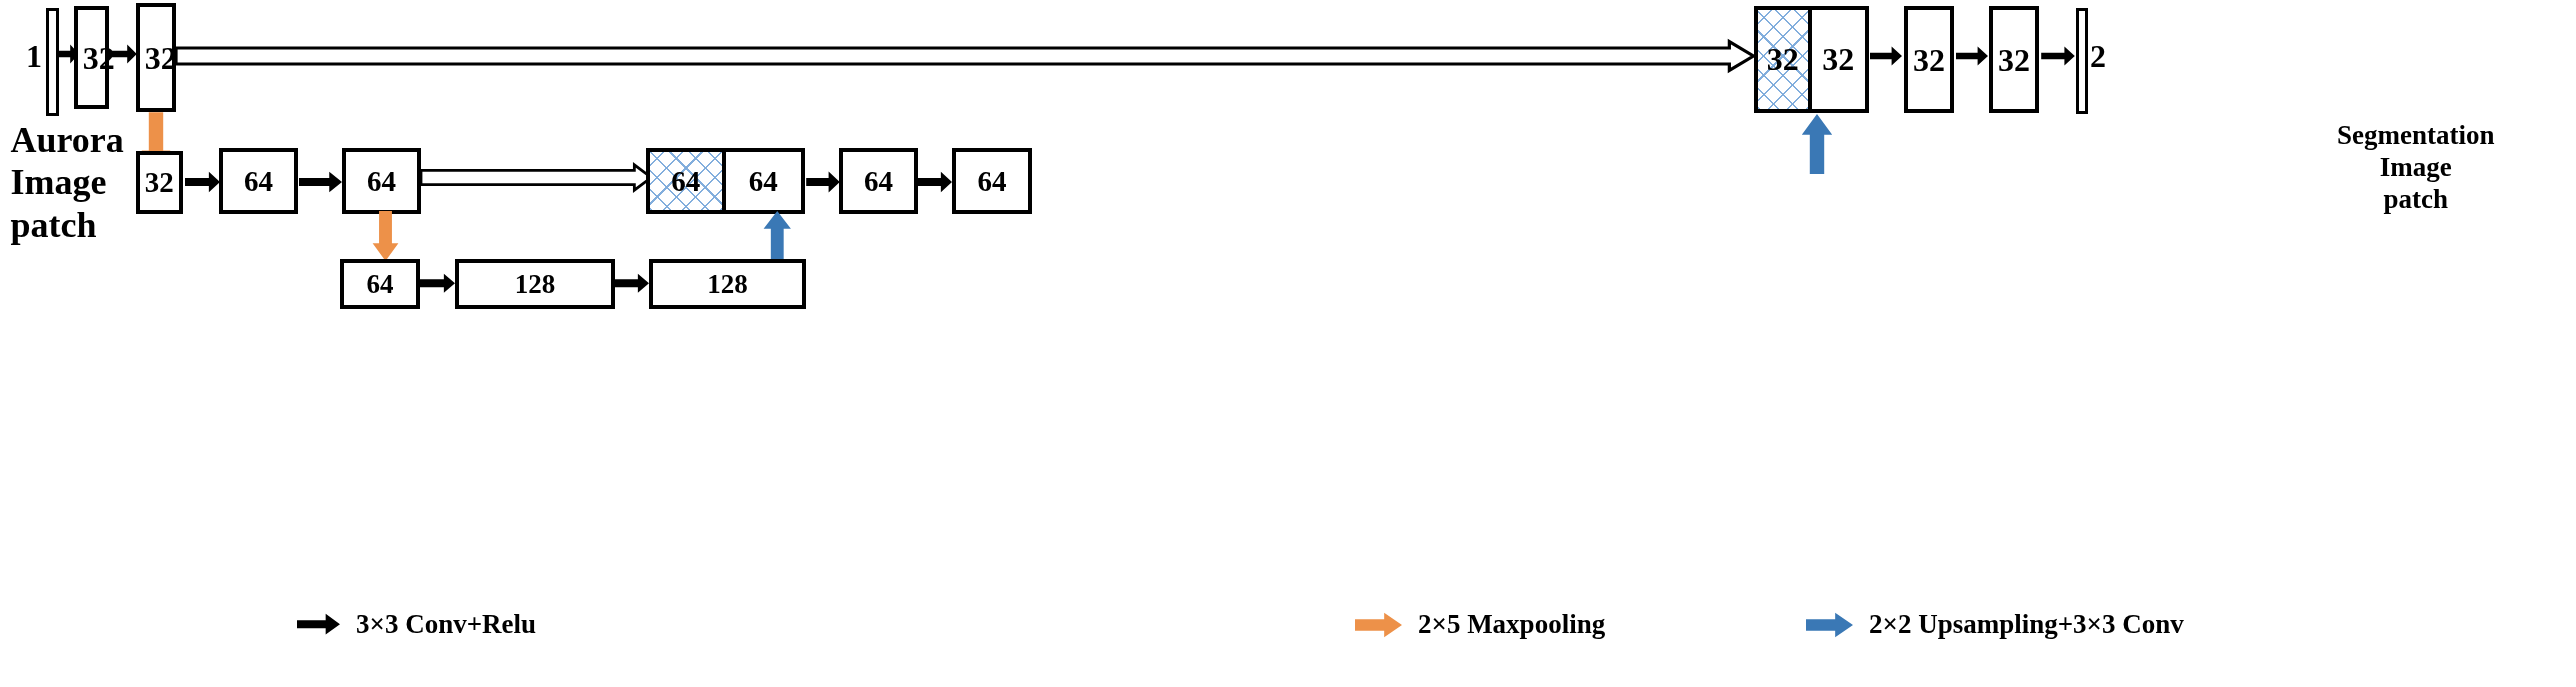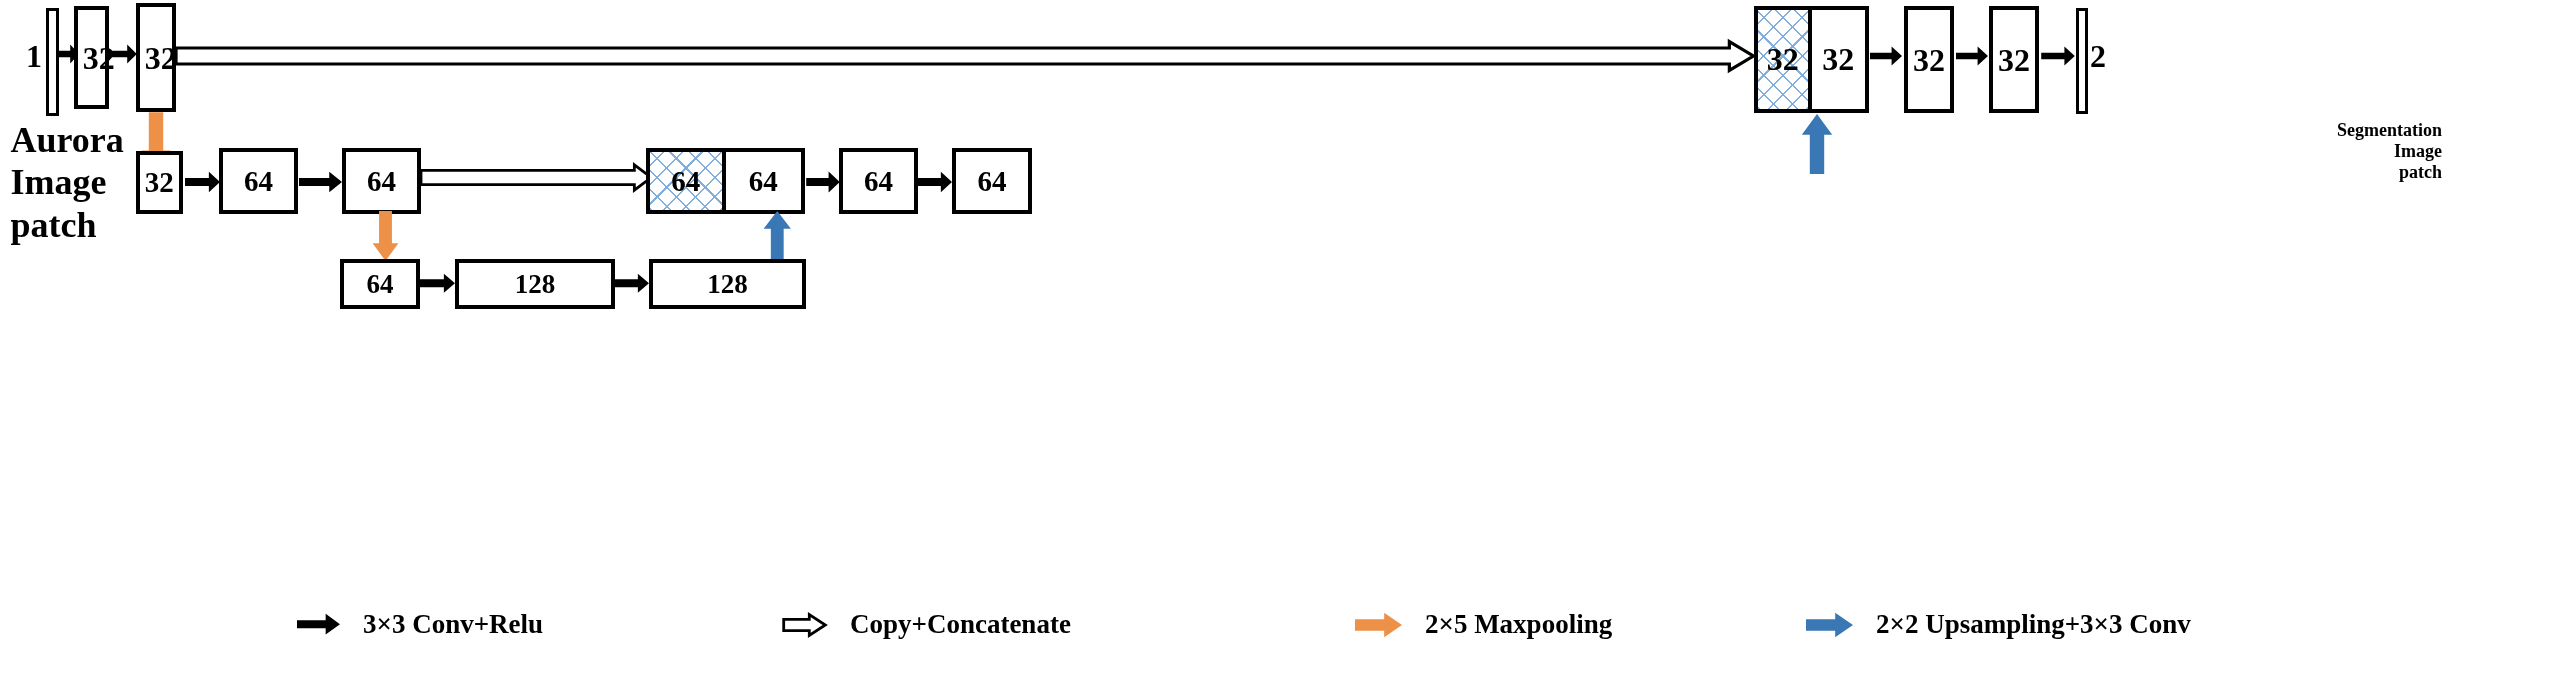--- a/index.html
+++ b/index.html
@@ -35,21 +35,21 @@
   
   .arrow-h{position:absolute;display:block;}
   .arrow-v{position:absolute;display:block;}
   svg{display:block;overflow:visible;}
 
   
   .cap{position:absolute;font-weight:bold;color:#000;line-height:1.18;
        white-space:pre-line;}
 
   
-  .legend-item{position:absolute;display:flex;align-items:center;gap:23px;font-family:Liberation Serif, serif;}
+  .legend-item{position:absolute;display:flex;align-items:center;gap:16px;font-family:Liberation Serif, serif;}
   .legend-item .txt{font-weight:bold;color:#000;white-space:nowrap;}
 </style>
 </head>
 <body>
 
 <div id="canvas">
 
   <div class="bar" style="left:46px;top:8px;width:13px;height:108px;"></div>
   <div class="cap" style="left:26px;top:38px;font-size:32px;">1</div>
 
@@ -221,41 +221,33 @@
   </div>
 
   <div class="node lbl-center" style="left:649px;top:259px;width:157px;height:50px;">
     <span class="lbl" style="font-size:27px;">128</span>
   </div>
 
   <div class="cap" style="left:10.4px;top:119px;font-size:36px;text-align:left;">Aurora
 Image
 patch</div>
 
-  <div class="cap" style="left:2337px;top:120px;font-size:18px;text-align:right;">Segmentation
+  <div class="cap" style="left:2337px;top:120px;font-size:27px;text-align:center;">Segmentation
 Image
 patch</div>
 
   <div class="legend-item" style="left:297px;top:609px;">
     <span>
       <svg width="43" height="22.4" viewBox="0 0 54 28">
         <path d="M0,9 L36,9 L36,1 L54,14 L36,27 L36,19 L0,19 Z" fill="#000"></path>
       </svg>
     </span>
     <span class="txt" style="font-size:27px;">3×3 Conv+Relu</span>
   </div>
 
-  <div class="legend-item" style="left:782px;top:609px;">
-    <span>
-      <svg width="45" height="24" viewBox="0 0 56 30">
-        <path d="M2,8 L34,8 L34,2 L54,15 L34,28 L34,22 L2,22 Z" fill="#fff" stroke="#000" stroke-width="3.5"></path>
-      </svg>
-    </span>
-    <span class="txt" style="font-size:27px;">Copy+Concatenate</span>
-  </div>
 
   <div class="legend-item" style="left:1355px;top:609px;">
     <span>
       <svg width="47" height="26" viewBox="0 0 58 32">
         <path d="M0,9 L36,9 L36,1 L58,16 L36,31 L36,23 L0,23 Z" fill="#ED9149"></path>
       </svg>
     </span>
     <span class="txt" style="font-size:27px;">2×5 Maxpooling</span>
   </div>
 

